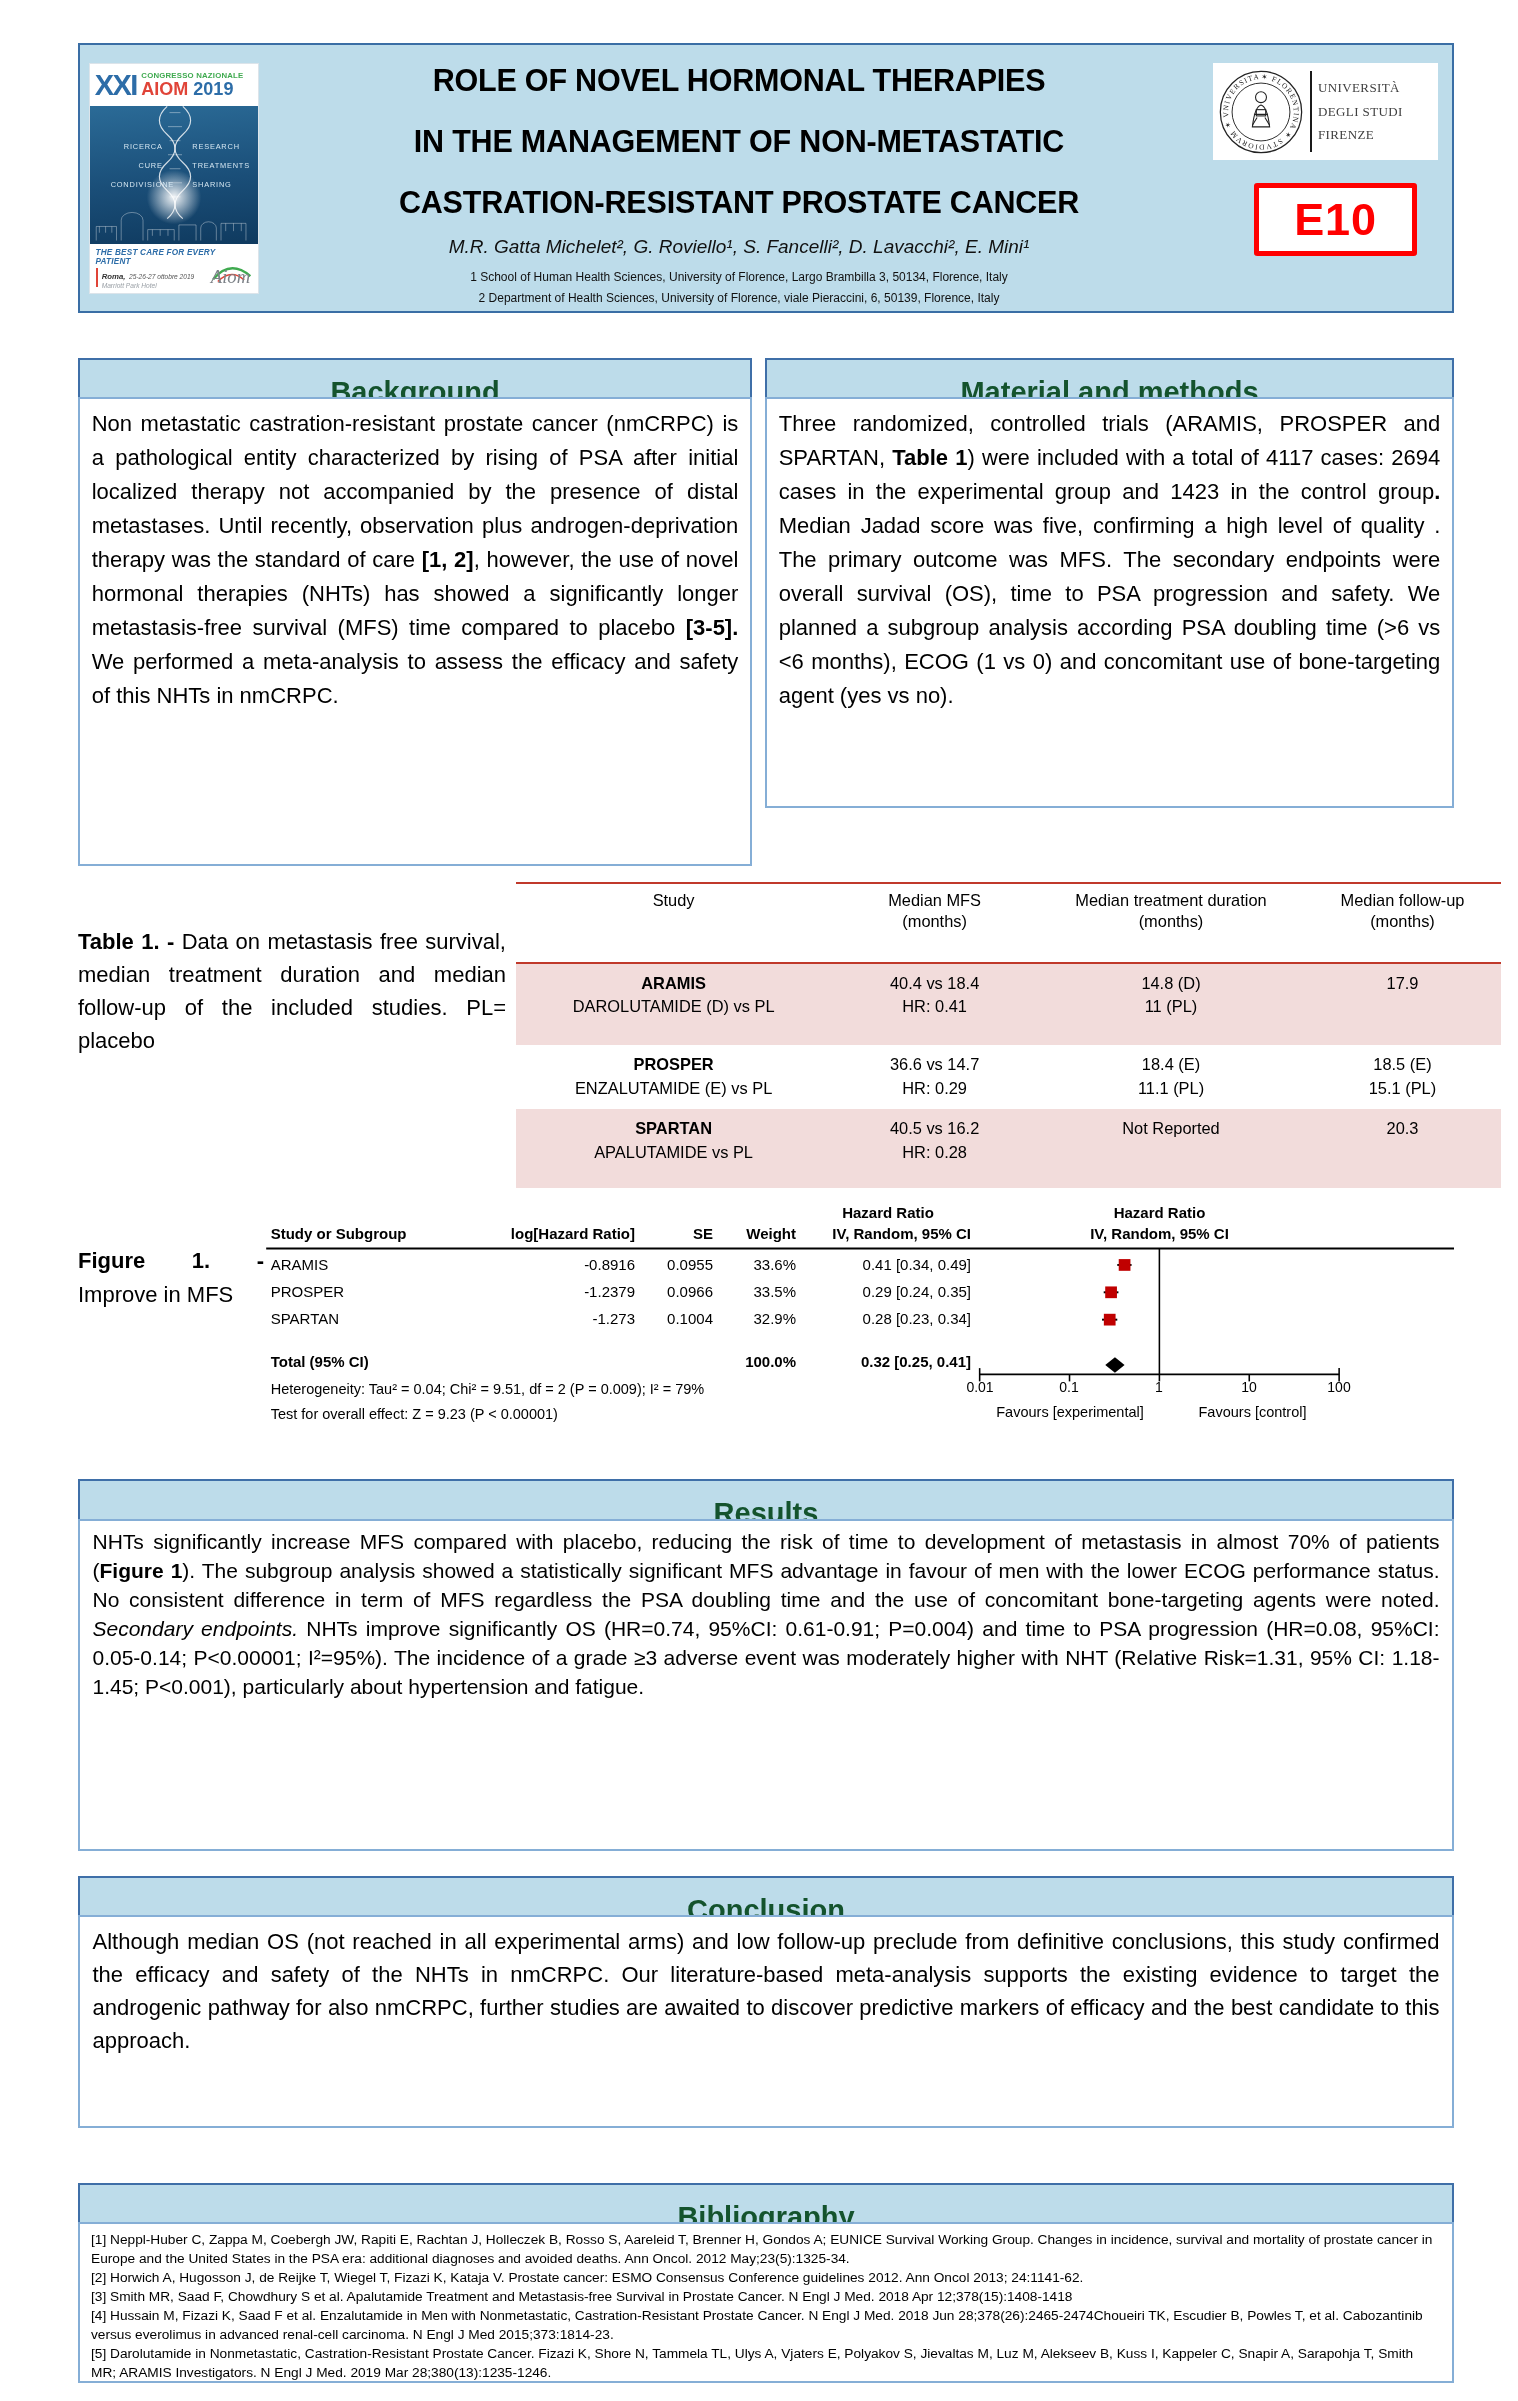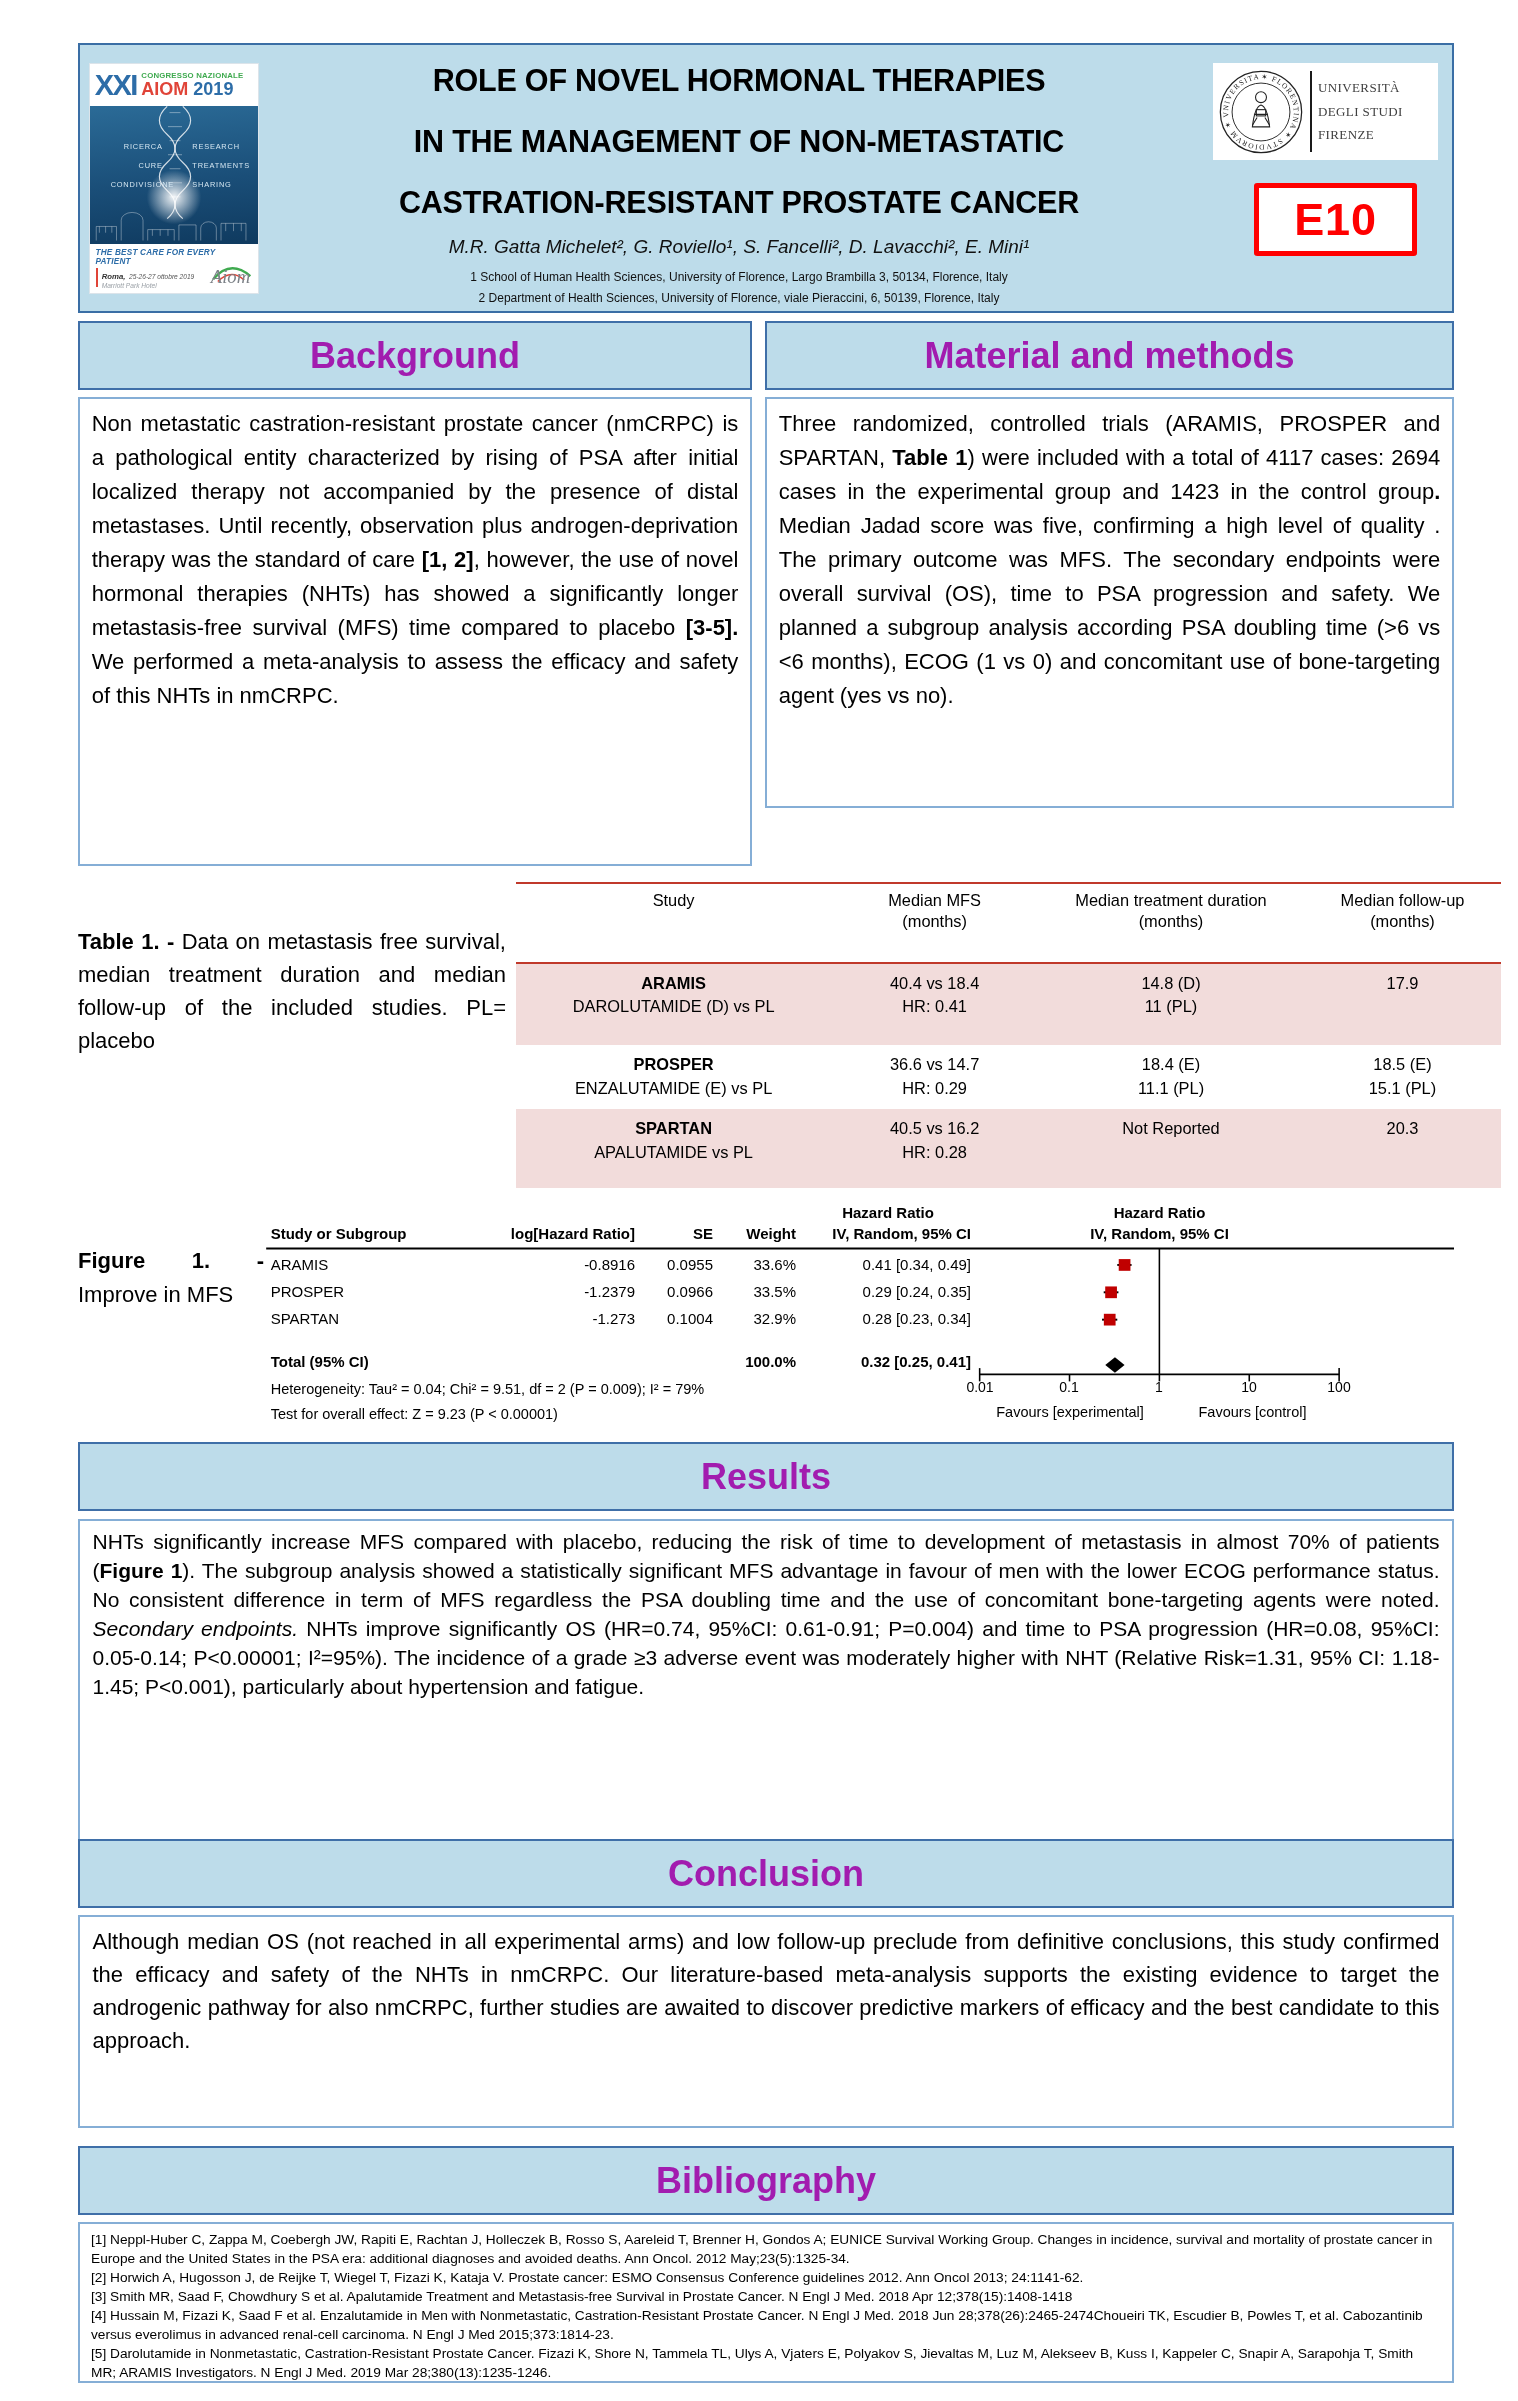--- a/index.html
+++ b/index.html
@@ -49,21 +49,21 @@
   .unifi-text{font-family:"Liberation Serif", serif;font-size:13px;color:#3f3f3f;
     line-height:23.5px;letter-spacing:0.4px;}
   #e10-badge{position:absolute;left:1254px;top:183px;width:163px;height:73px;background:#fff;
     border:5.5px solid #ff0000;border-radius:3.1px;box-sizing:border-box;
     display:flex;align-items:center;justify-content:center;
     font-size:45px;font-weight:800;color:#ff0000;letter-spacing:0.8px;}
 
   
   .strip{position:absolute;background:#bddcea;border:2.3px solid #3f6fa8;box-sizing:border-box;
     display:flex;align-items:center;justify-content:center;
-    font-weight:700;font-size:36px;color:#a21caf;}
+    font-weight:700;font-size:29px;color:#14532d;margin-top:37px;}
   .cbox{position:absolute;background:#fff;border:2.3px solid #85aed6;box-sizing:border-box;
     text-align:justify;color:#000;}
   #bg-header{left:78px;top:321px;width:674px;height:69px;}
   #mm-header{left:765px;top:321px;width:689px;height:69px;}
   #bg-box{left:78px;top:397px;width:674px;height:469px;padding:7.8px 11.7px;font-size:22px;line-height:34px;}
   #mm-box{left:765px;top:397px;width:689px;height:411px;padding:7.8px 11.7px;font-size:22px;line-height:34px;}
   #results-header{left:78px;top:1442px;width:1376px;height:69px;}
   #results-box{left:78px;top:1519px;width:1376px;height:332px;padding:6.3px 12.5px;font-size:21px;line-height:29px;}
   #conclusion-header{left:78px;top:1839px;width:1376px;height:69px;}
   #conclusion-box{left:78px;top:1915px;width:1376px;height:213px;padding:7.8px 12.5px;font-size:22px;line-height:33px;}

